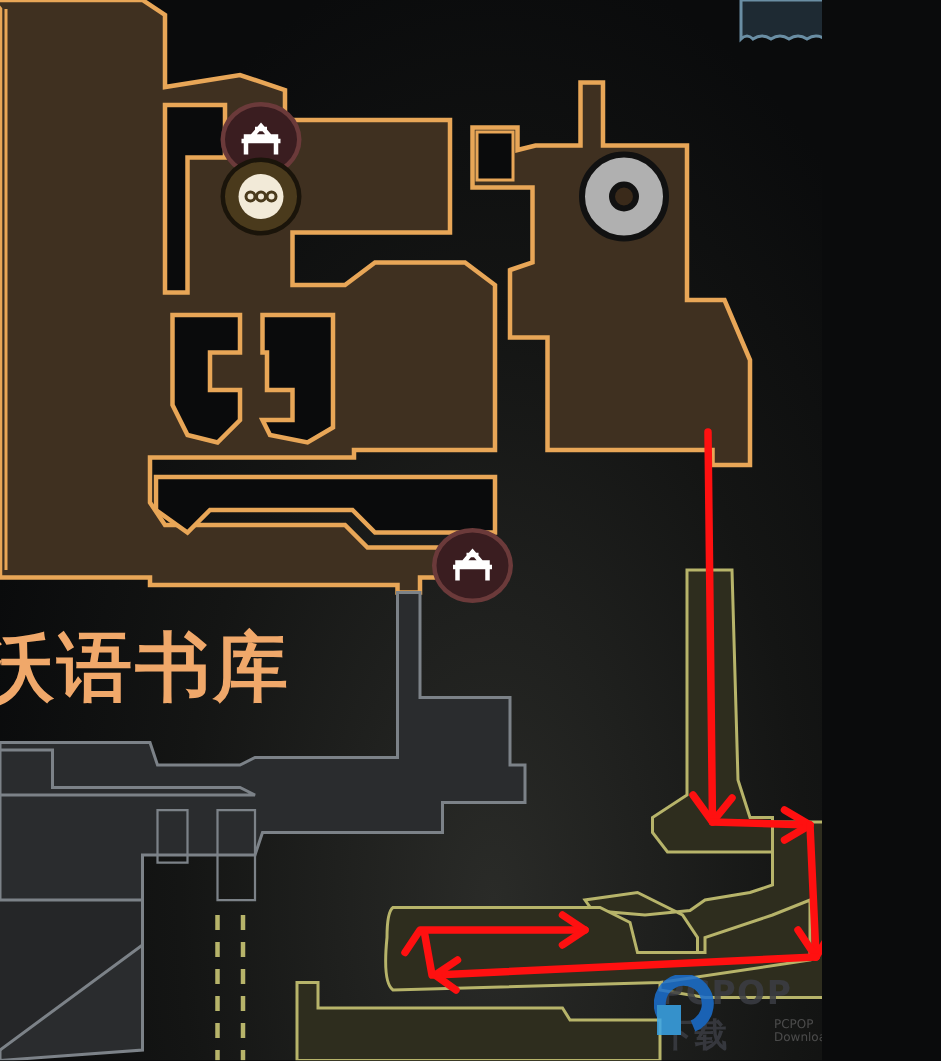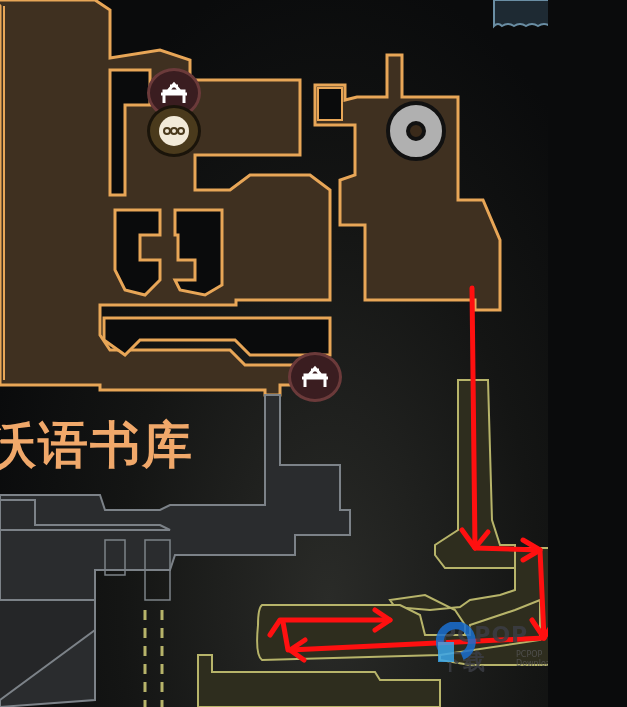--- a/index.html
+++ b/index.html
@@ -2,21 +2,21 @@
 <html><head>
 <meta charset="utf-8">
 <style>
   html,body{margin:0;padding:0;background:#0a0b0c;}
   #map{position:relative;width:548px;height:707px;overflow:hidden;
        background:radial-gradient(ellipse at 60% 85%, #2a2b28 0%, #141514 45%, #0a0b0c 75%);}
   svg{position:absolute;left:0;top:0;}
   .area-label{position:absolute;left:-14px;top:412px;font-family:"DejaVu Serif",serif;
        font-size:50px;font-weight:bold;color:#f0a86a;letter-spacing:2px;white-space:nowrap;}
   .pin{position:absolute;border-radius:50%;box-sizing:border-box;}
-  .wm{position:absolute;left:436px;top:622px;display:flex;align-items:flex-start;opacity:.85;}
+  .wm{position:absolute;left:436px;top:650px;display:flex;align-items:flex-start;opacity:.85;}
   .wm-text{font-family:"DejaVu Sans",sans-serif;font-weight:bold;font-size:22px;color:#3b3d44;margin-left:4px;letter-spacing:1px;}
   .wm-sub{position:absolute;left:62px;top:28px;font-family:"DejaVu Sans",sans-serif;font-size:8px;color:#555;margin-left:18px;}
 </style>
 </head>
 <body>
 
 <div id="map">
   <svg width="627" height="707" viewBox="0 0 627 707">
 
     <path d="M494 0 L610 0 L610 26 Q604 22 598 26 Q592 22 586 26 Q580 22 574 26 Q568 22 562 26 Q556 22 550 26 Q544 22 538 26 Q532 22 526 26 Q520 22 514 26 Q508 22 502 26 Q498 22 494 26 Z" fill="#1e2a33" stroke="#6a8ea4" stroke-width="2"></path>

